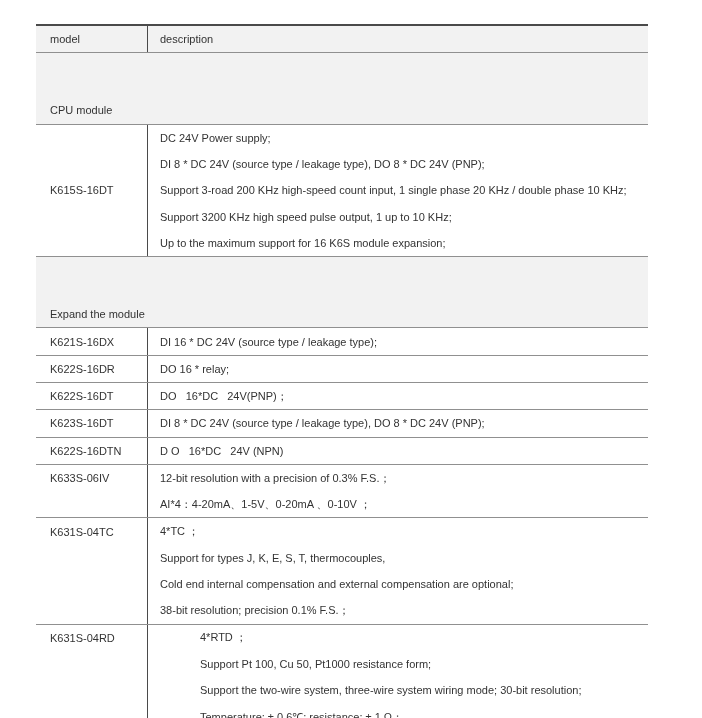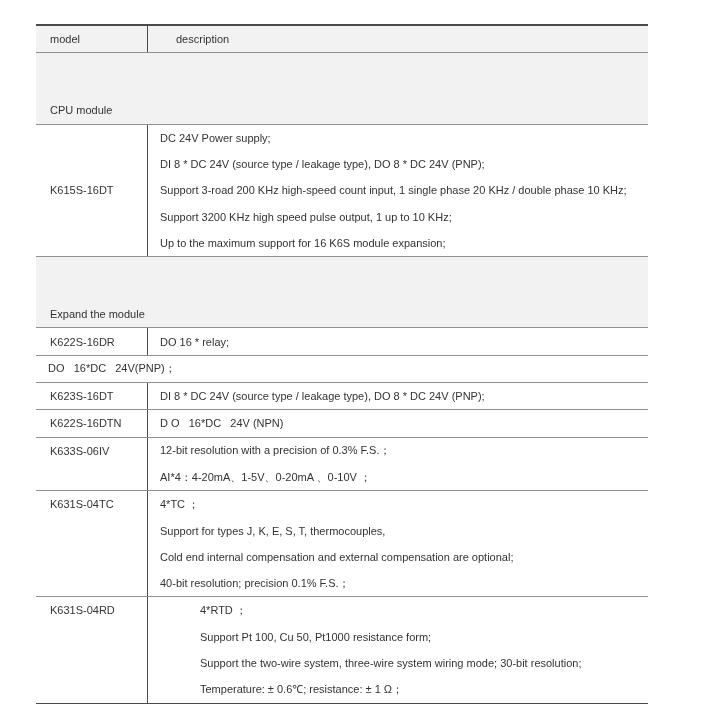--- a/index.html
+++ b/index.html
@@ -31,21 +31,20 @@
     display: flex;
     align-items: stretch;
     border-bottom: 1px solid var(--border-light, #909090);
   }
   .t-row:last-child { border-bottom: none; gap: 40px; }
   .section-row {
     background: var(--section-bg, #f2f2f2);
   }
   .head-row {
     background: var(--section-bg, #f2f2f2);
-    gap: 16px;
   }
   .cell-model {
     flex: 0 0 112px;
     width: 112px;
     box-sizing: border-box;
     border-right: 1px solid var(--border-dark, #4a4a4a);
     padding-left: 14px;
     display: flex;
     flex-direction: column;
     justify-content: flex-start;
@@ -99,27 +98,38 @@
           <div class="t-line">Up to the maximum support for 16 K6S module expansion;</div>
         </div>
       </div>
       <div class="t-row section-row">
         <div class="section-cell">
           <div class="t-line">Expand the module</div>
         </div>
       </div>
       <div class="t-row">
         <div class="cell-model">
+          <div class="t-line">K621S-16DX</div>
+        </div>
+        <div class="cell-desc">
+          <div class="t-line">DI 16 * DC 24V (source type / leakage type);</div>
+        </div>
+      </div>
+      <div class="t-row">
+        <div class="cell-model">
           <div class="t-line">K622S-16DR</div>
         </div>
         <div class="cell-desc">
           <div class="t-line">DO 16 * relay;</div>
         </div>
       </div>
       <div class="t-row">
+        <div class="cell-model">
+          <div class="t-line">K622S-16DT</div>
+        </div>
         <div class="cell-desc">
           <div class="t-line">DO   16*DC   24V(PNP)；</div>
         </div>
       </div>
       <div class="t-row">
         <div class="cell-model">
           <div class="t-line">K623S-16DT</div>
         </div>
         <div class="cell-desc">
           <div class="t-line">DI 8 * DC 24V (source type / leakage type), DO 8 * DC 24V (PNP);</div>
@@ -143,21 +153,21 @@
         </div>
       </div>
       <div class="t-row">
         <div class="cell-model">
           <div class="t-line">K631S-04TC</div>
         </div>
         <div class="cell-desc">
           <div class="t-line">4*TC ；</div>
           <div class="t-line">Support for types J, K, E, S, T, thermocouples,</div>
           <div class="t-line">Cold end internal compensation and external compensation are optional;</div>
-          <div class="t-line">40-bit resolution; precision 0.1% F.S.；</div>
+          <div class="t-line">38-bit resolution; precision 0.1% F.S.；</div>
         </div>
       </div>
       <div class="t-row">
         <div class="cell-model">
           <div class="t-line">K631S-04RD</div>
         </div>
         <div class="cell-desc">
           <div class="t-line">4*RTD ；</div>
           <div class="t-line">Support Pt 100, Cu 50, Pt1000 resistance form;</div>
           <div class="t-line">Support the two-wire system, three-wire system wiring mode; 30-bit resolution;</div>

